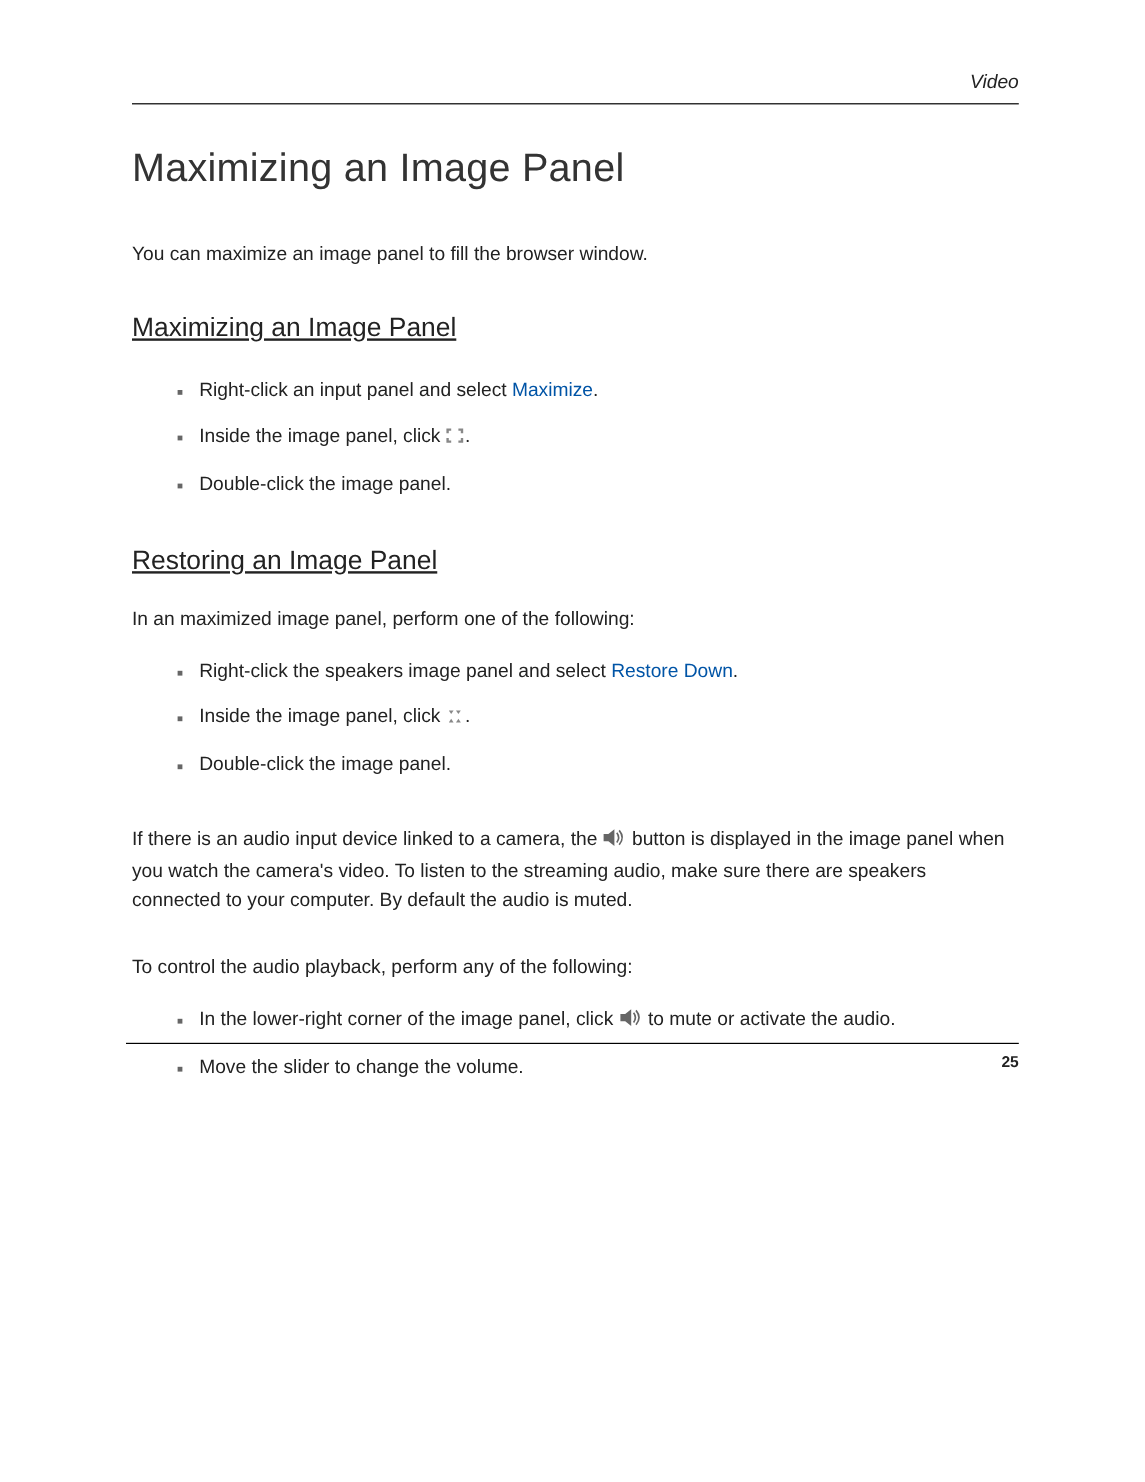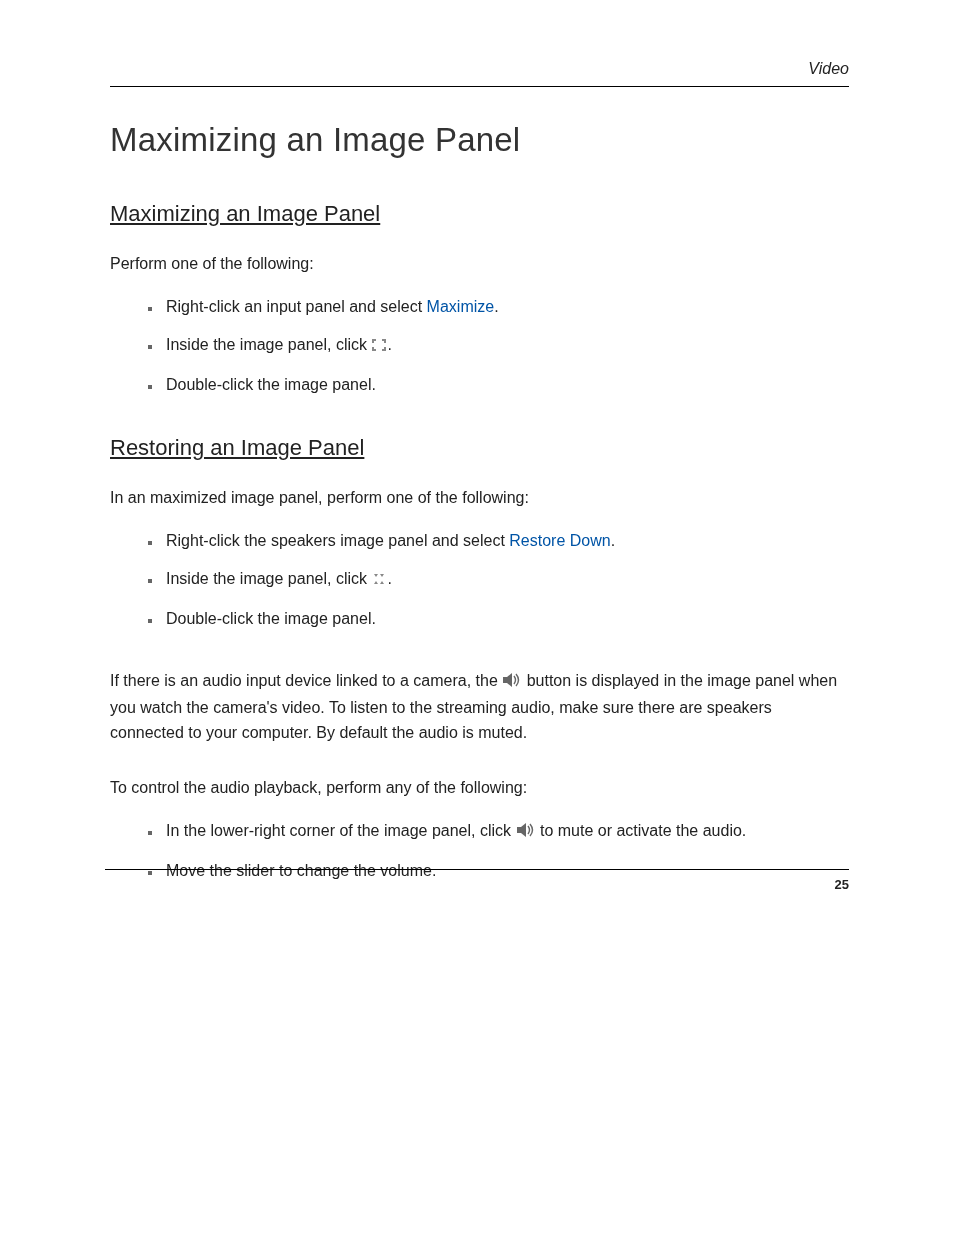--- a/index.html
+++ b/index.html
@@ -100,23 +100,23 @@
 </head>
 <body>
 
 <div class="page">
 
   <div class="running-head">Video</div>
   <hr class="rule">
 
   <h1 class="h1">Maximizing an Image Panel</h1>
 
+  <p class="body-p">You can maximize an image panel to fill the browser window.</p>
 
   <h2 class="h2">Maximizing an Image Panel</h2>
-  <p class="lead">Perform one of the following:</p>
   <ul class="sq">
     <li>
       <span>Right-click an input panel and select </span><span class="kw">Maximize</span><span>.</span>
     </li>
     <li>
       <span>Inside the image panel, click </span><span class="inline-icon"><svg width="16" height="14" viewBox="0 0 16 14">
             <g stroke="#888" stroke-width="2" fill="none">
               <path d="M2 5 L2 2 L5 2"></path>
               <path d="M11 2 L14 2 L14 5"></path>
               <path d="M2 9 L2 12 L5 12"></path>

